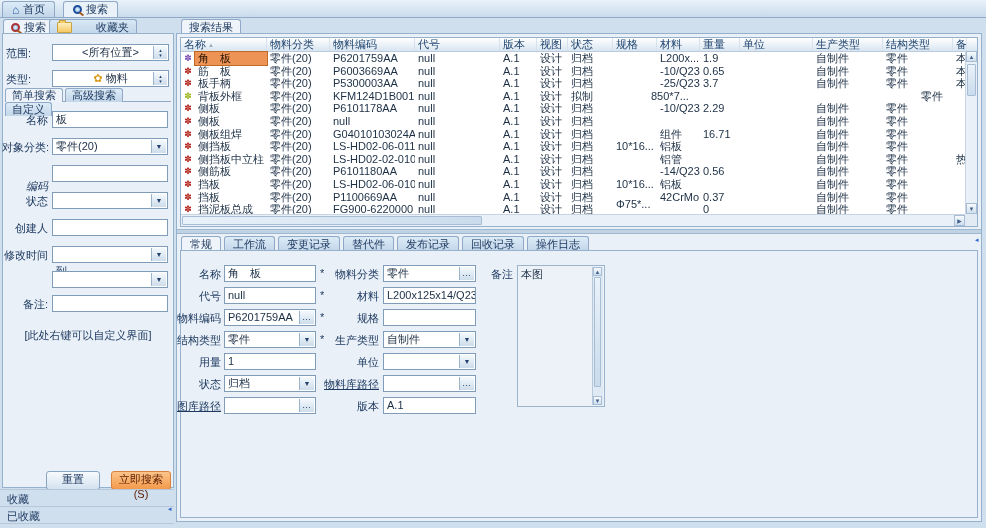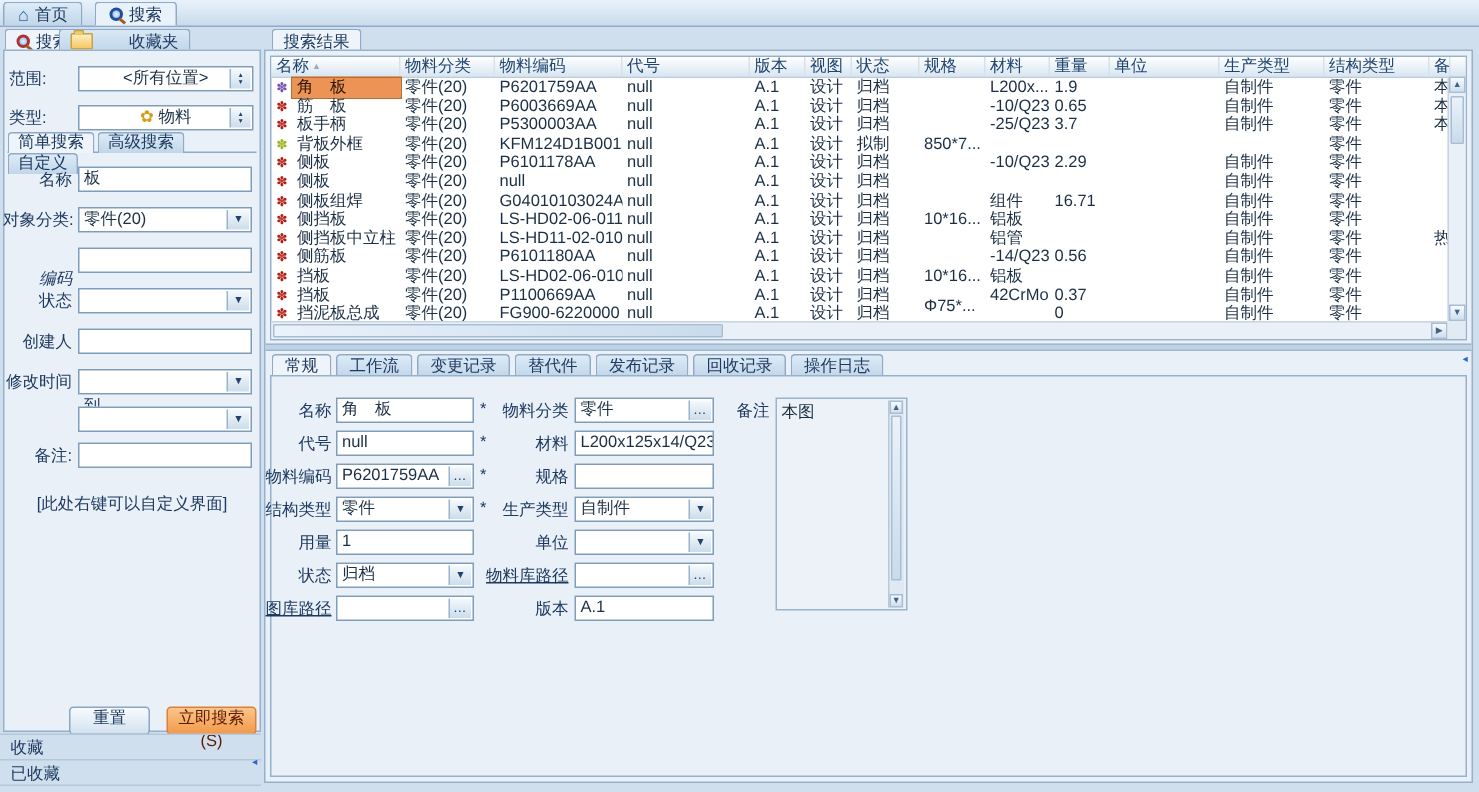--- a/index.html
+++ b/index.html
@@ -75,21 +75,21 @@
     <div class="toptab active" style="left:63px;">
       <span class="lens"></span>
       <span>搜索</span>
     </div>
   </div>
 
   <div class="sidetab active" style="left:3px;">
     <span class="lens red"></span>
     <span>搜索</span>
   </div>
-  <div class="sidetab" style="left:39px;gap:24px;">
+  <div class="sidetab" style="left:49px;gap:24px;">
     <span class="folder"></span>
     <span>收藏夹</span>
   </div>
 
   <div class="panel" style="left:2px;top:33px;width:172px;height:455px;"></div>
 
   <div class="lbll" style="left:6px;top:45px;">范围:</div>
   <div class="tb center" style="left:52px;top:44px;width:117px;">
     <span>&lt;所有位置&gt;</span>
     <span class="spin">
@@ -233,21 +233,21 @@
         </div>
         <div class="grow">
           <div class="c ico" style="width: 14px; color: rgb(159, 180, 30);">✽</div>
           <div class="c" style="width: 72px;">背板外框</div>
           <div class="c" style="width: 63px;">零件(20)</div>
           <div class="c" style="width: 85px;">KFM124D1B001</div>
           <div class="c" style="width: 85px;">null</div>
           <div class="c" style="width: 37px;">A.1</div>
           <div class="c" style="width: 31px;">设计</div>
           <div class="c" style="width: 45px;">拟制</div>
-          <div class="c" style="width: 44px;">850*7...</div>
+          <div class="c" style="width: 44px; margin-left: 35px;">850*7...</div>
           <div class="c" style="width: 43px;"></div>
           <div class="c" style="width: 40px;"></div>
           <div class="c" style="width: 73px;"></div>
           <div class="c" style="width: 70px;"></div>
           <div class="c" style="width: 70px;">零件</div>
           <div class="c" style="width: 14px;"></div>
         </div>
         <div class="grow">
           <div class="c ico" style="width: 14px; color: rgb(176, 32, 24);">✽</div>
           <div class="c" style="width: 72px;">侧板</div>
@@ -313,21 +313,21 @@
           <div class="c" style="width: 40px;"></div>
           <div class="c" style="width: 73px;"></div>
           <div class="c" style="width: 70px;">自制件</div>
           <div class="c" style="width: 70px;">零件</div>
           <div class="c" style="width: 14px;"></div>
         </div>
         <div class="grow">
           <div class="c ico" style="width: 14px; color: rgb(176, 32, 24);">✽</div>
           <div class="c" style="width: 72px;">侧挡板中立柱</div>
           <div class="c" style="width: 63px;">零件(20)</div>
-          <div class="c" style="width: 85px;">LS-HD11-02-010</div>
+          <div class="c" style="width: 85px;">LS-HD02-02-010</div>
           <div class="c" style="width: 85px;">null</div>
           <div class="c" style="width: 37px;">A.1</div>
           <div class="c" style="width: 31px;">设计</div>
           <div class="c" style="width: 45px;">归档</div>
           <div class="c" style="width: 44px; margin-top: 45px;">Φ75*...</div>
           <div class="c" style="width: 43px;">铝管</div>
           <div class="c" style="width: 40px;"></div>
           <div class="c" style="width: 73px;"></div>
           <div class="c" style="width: 70px;">自制件</div>
           <div class="c" style="width: 70px;">零件</div>

